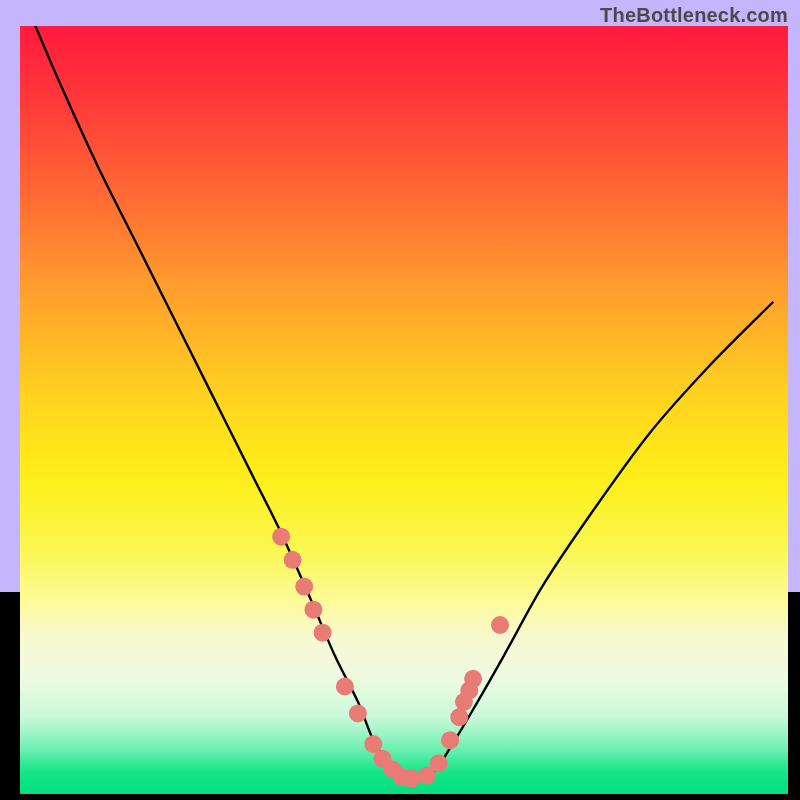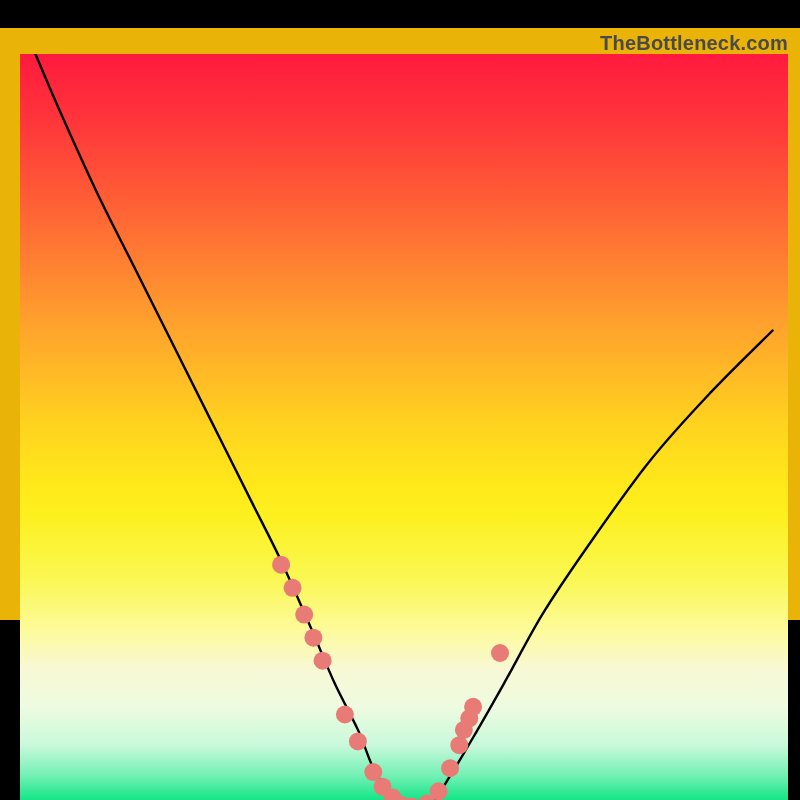--- a/index.html
+++ b/index.html
@@ -10,22 +10,21 @@
     overflow: hidden;
     background: #000;
     font-family: Arial, Helvetica, sans-serif;
   }
   .frame {
     position: absolute;
     left: 0;
     top: 0;
     width: 800px;
     height: 592px;
-    background: #eab308;
-    margin-top: 28px;
+    background: #c4b5fd;
   }
   .plot {
     position: absolute;
     top: 26px;
     right: 12px;
     width: 768px;
     height: 768px;
   }
   .gradient {
     position: absolute;

